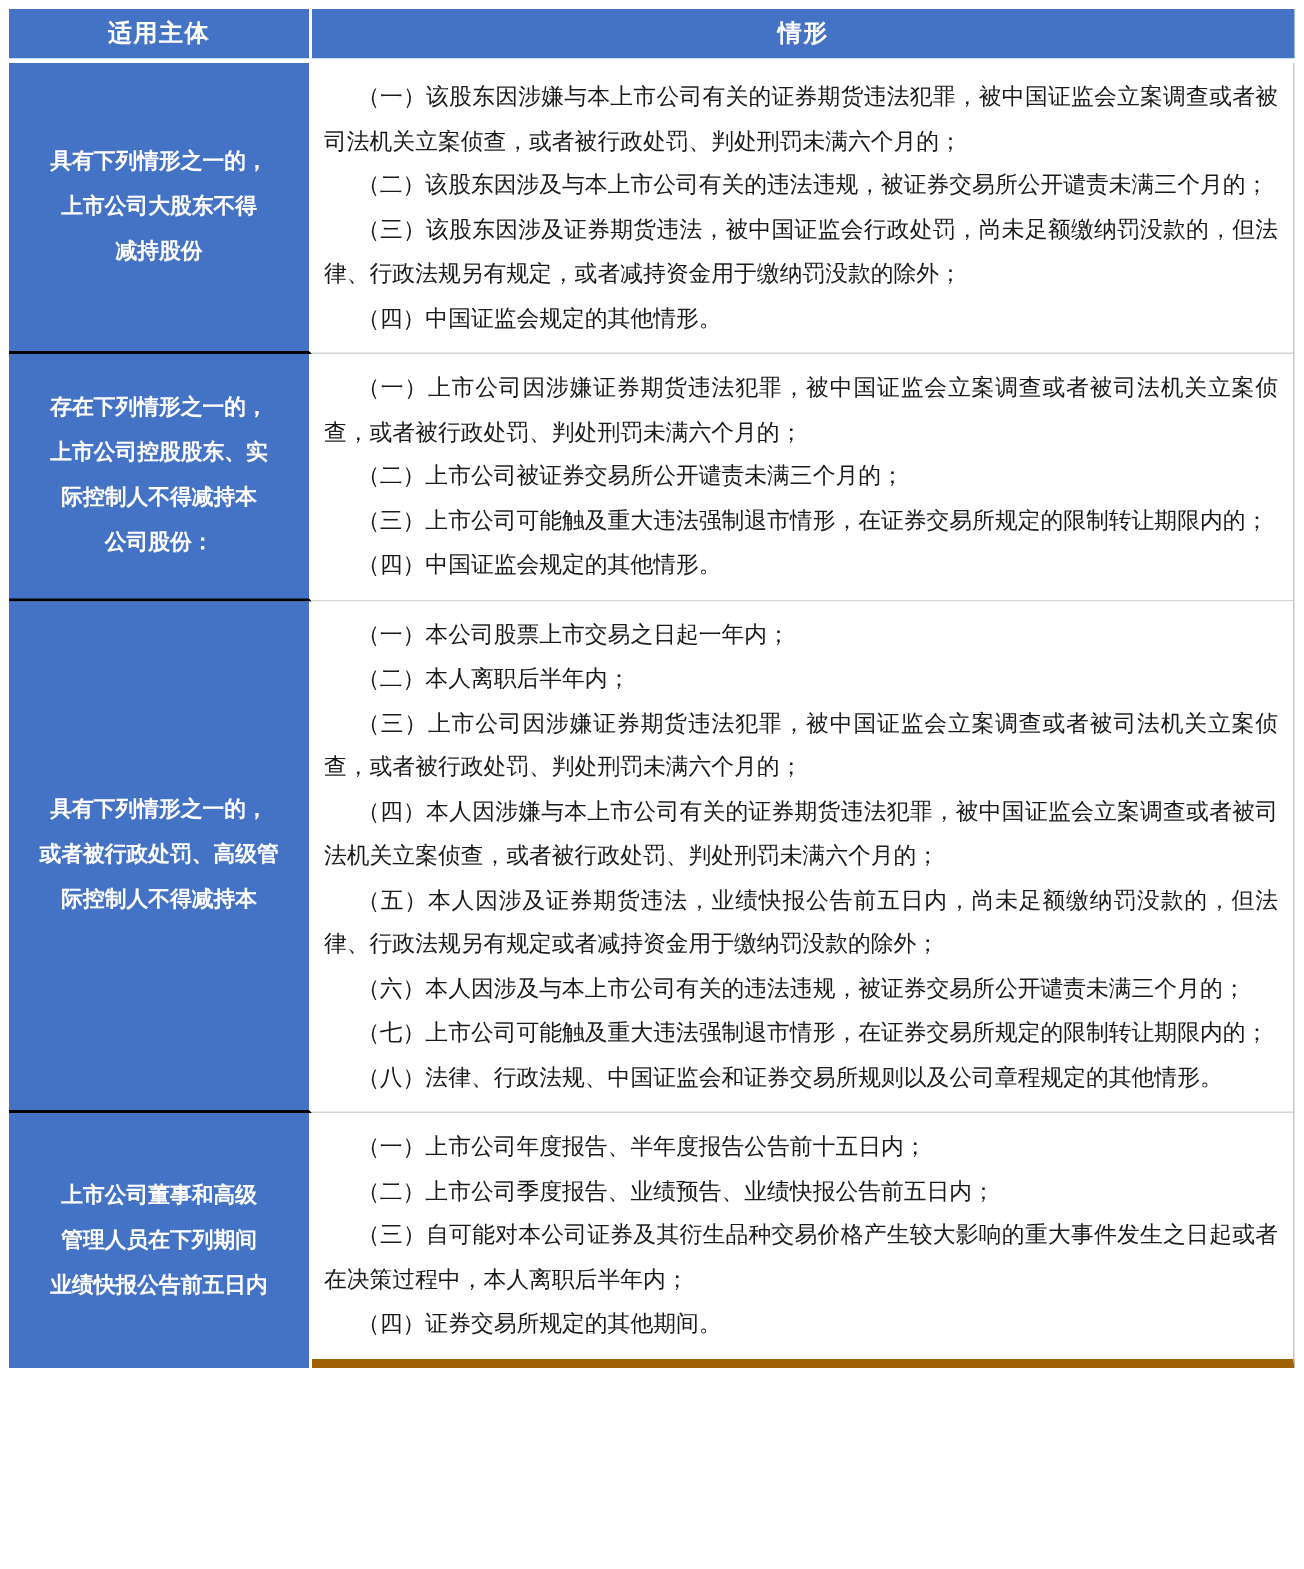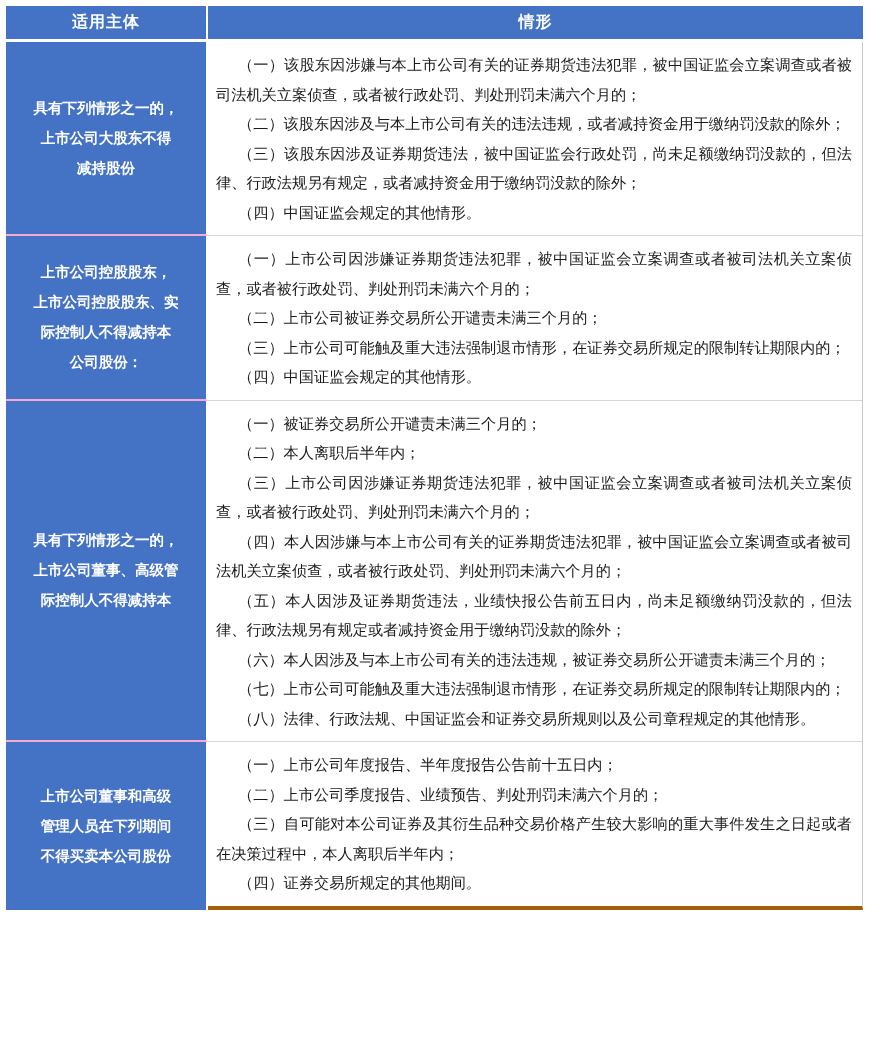--- a/index.html
+++ b/index.html
@@ -59,41 +59,41 @@
   td.subject-cell {
     background: #4472C4;
     color: #ffffff;
     font-size: 14.5px;
     font-weight: bold;
     line-height: 30px;
     text-align: center;
     vertical-align: middle;
     padding: 6px 10px;
     border-right: 2px solid #ffffff;
-    border-bottom: 2px solid #f9a8d4;
+    border-bottom: 2px solid #000000;
   }
   tbody tr:last-child td.subject-cell {
     border-bottom: none;
   }
 
   td.case-cell {
     background: #ffffff;
     color: #1a1a1a;
     font-size: 15.2px;
     line-height: 29.5px;
     vertical-align: top;
     padding: 8px 10px 8px 8px;
     border-right: 1px solid #c9c9c9;
     border-bottom: 1px solid #d6d6d6;
   }
   tbody tr:first-child td.case-cell {
     border-top: 1px solid #d6d6d6;
   }
   tbody tr:last-child td.case-cell {
-    border-bottom: 4px solid #a16207;
+    border-bottom: 6px solid #a16207;
   }
 
   .clause {
     margin: 0;
     text-indent: 22px;
     text-align: justify;
     text-justify: inter-ideograph;
   }
   .subject-line { display: block; white-space: nowrap; }
 </style>
@@ -119,67 +119,67 @@
       </tr>
 
       <tr>
         <td class="subject-cell">
           <span class="subject-line">具有下列情形之一的，</span>
           <span class="subject-line">上市公司大股东不得</span>
           <span class="subject-line">减持股份</span>
         </td>
         <td class="case-cell">
           <p class="clause">（一）该股东因涉嫌与本上市公司有关的证券期货违法犯罪，被中国证监会立案调查或者被司法机关立案侦查，或者被行政处罚、判处刑罚未满六个月的；</p>
-          <p class="clause">（二）该股东因涉及与本上市公司有关的违法违规，或者减持资金用于缴纳罚没款的除外；</p>
+          <p class="clause">（二）该股东因涉及与本上市公司有关的违法违规，被证券交易所公开谴责未满三个月的；</p>
           <p class="clause">（三）该股东因涉及证券期货违法，被中国证监会行政处罚，尚未足额缴纳罚没款的，但法律、行政法规另有规定，或者减持资金用于缴纳罚没款的除外；</p>
           <p class="clause">（四）中国证监会规定的其他情形。</p>
         </td>
       </tr>
 
       <tr>
         <td class="subject-cell">
-          <span class="subject-line">上市公司控股股东，</span>
+          <span class="subject-line">存在下列情形之一的，</span>
           <span class="subject-line">上市公司控股股东、实</span>
           <span class="subject-line">际控制人不得减持本</span>
           <span class="subject-line">公司股份：</span>
         </td>
         <td class="case-cell">
           <p class="clause">（一）上市公司因涉嫌证券期货违法犯罪，被中国证监会立案调查或者被司法机关立案侦查，或者被行政处罚、判处刑罚未满六个月的；</p>
           <p class="clause">（二）上市公司被证券交易所公开谴责未满三个月的；</p>
           <p class="clause">（三）上市公司可能触及重大违法强制退市情形，在证券交易所规定的限制转让期限内的；</p>
           <p class="clause">（四）中国证监会规定的其他情形。</p>
         </td>
       </tr>
 
       <tr>
         <td class="subject-cell">
           <span class="subject-line">具有下列情形之一的，</span>
-          <span class="subject-line">上市公司董事、高级管</span>
+          <span class="subject-line">或者被行政处罚、高级管</span>
           <span class="subject-line">际控制人不得减持本</span>
         </td>
         <td class="case-cell">
-          <p class="clause">（一）被证券交易所公开谴责未满三个月的；</p>
+          <p class="clause">（一）本公司股票上市交易之日起一年内；</p>
           <p class="clause">（二）本人离职后半年内；</p>
           <p class="clause">（三）上市公司因涉嫌证券期货违法犯罪，被中国证监会立案调查或者被司法机关立案侦查，或者被行政处罚、判处刑罚未满六个月的；</p>
           <p class="clause">（四）本人因涉嫌与本上市公司有关的证券期货违法犯罪，被中国证监会立案调查或者被司法机关立案侦查，或者被行政处罚、判处刑罚未满六个月的；</p>
           <p class="clause">（五）本人因涉及证券期货违法，业绩快报公告前五日内，尚未足额缴纳罚没款的，但法律、行政法规另有规定或者减持资金用于缴纳罚没款的除外；</p>
           <p class="clause">（六）本人因涉及与本上市公司有关的违法违规，被证券交易所公开谴责未满三个月的；</p>
           <p class="clause">（七）上市公司可能触及重大违法强制退市情形，在证券交易所规定的限制转让期限内的；</p>
           <p class="clause">（八）法律、行政法规、中国证监会和证券交易所规则以及公司章程规定的其他情形。</p>
         </td>
       </tr>
 
       <tr>
         <td class="subject-cell">
           <span class="subject-line">上市公司董事和高级</span>
           <span class="subject-line">管理人员在下列期间</span>
-          <span class="subject-line">不得买卖本公司股份</span>
+          <span class="subject-line">业绩快报公告前五日内</span>
         </td>
         <td class="case-cell">
           <p class="clause">（一）上市公司年度报告、半年度报告公告前十五日内；</p>
-          <p class="clause">（二）上市公司季度报告、业绩预告、判处刑罚未满六个月的；</p>
+          <p class="clause">（二）上市公司季度报告、业绩预告、业绩快报公告前五日内；</p>
           <p class="clause">（三）自可能对本公司证券及其衍生品种交易价格产生较大影响的重大事件发生之日起或者在决策过程中，本人离职后半年内；</p>
           <p class="clause">（四）证券交易所规定的其他期间。</p>
         </td>
       </tr>
     </tbody>
   </table>
 </div>
 
 </body></html>

